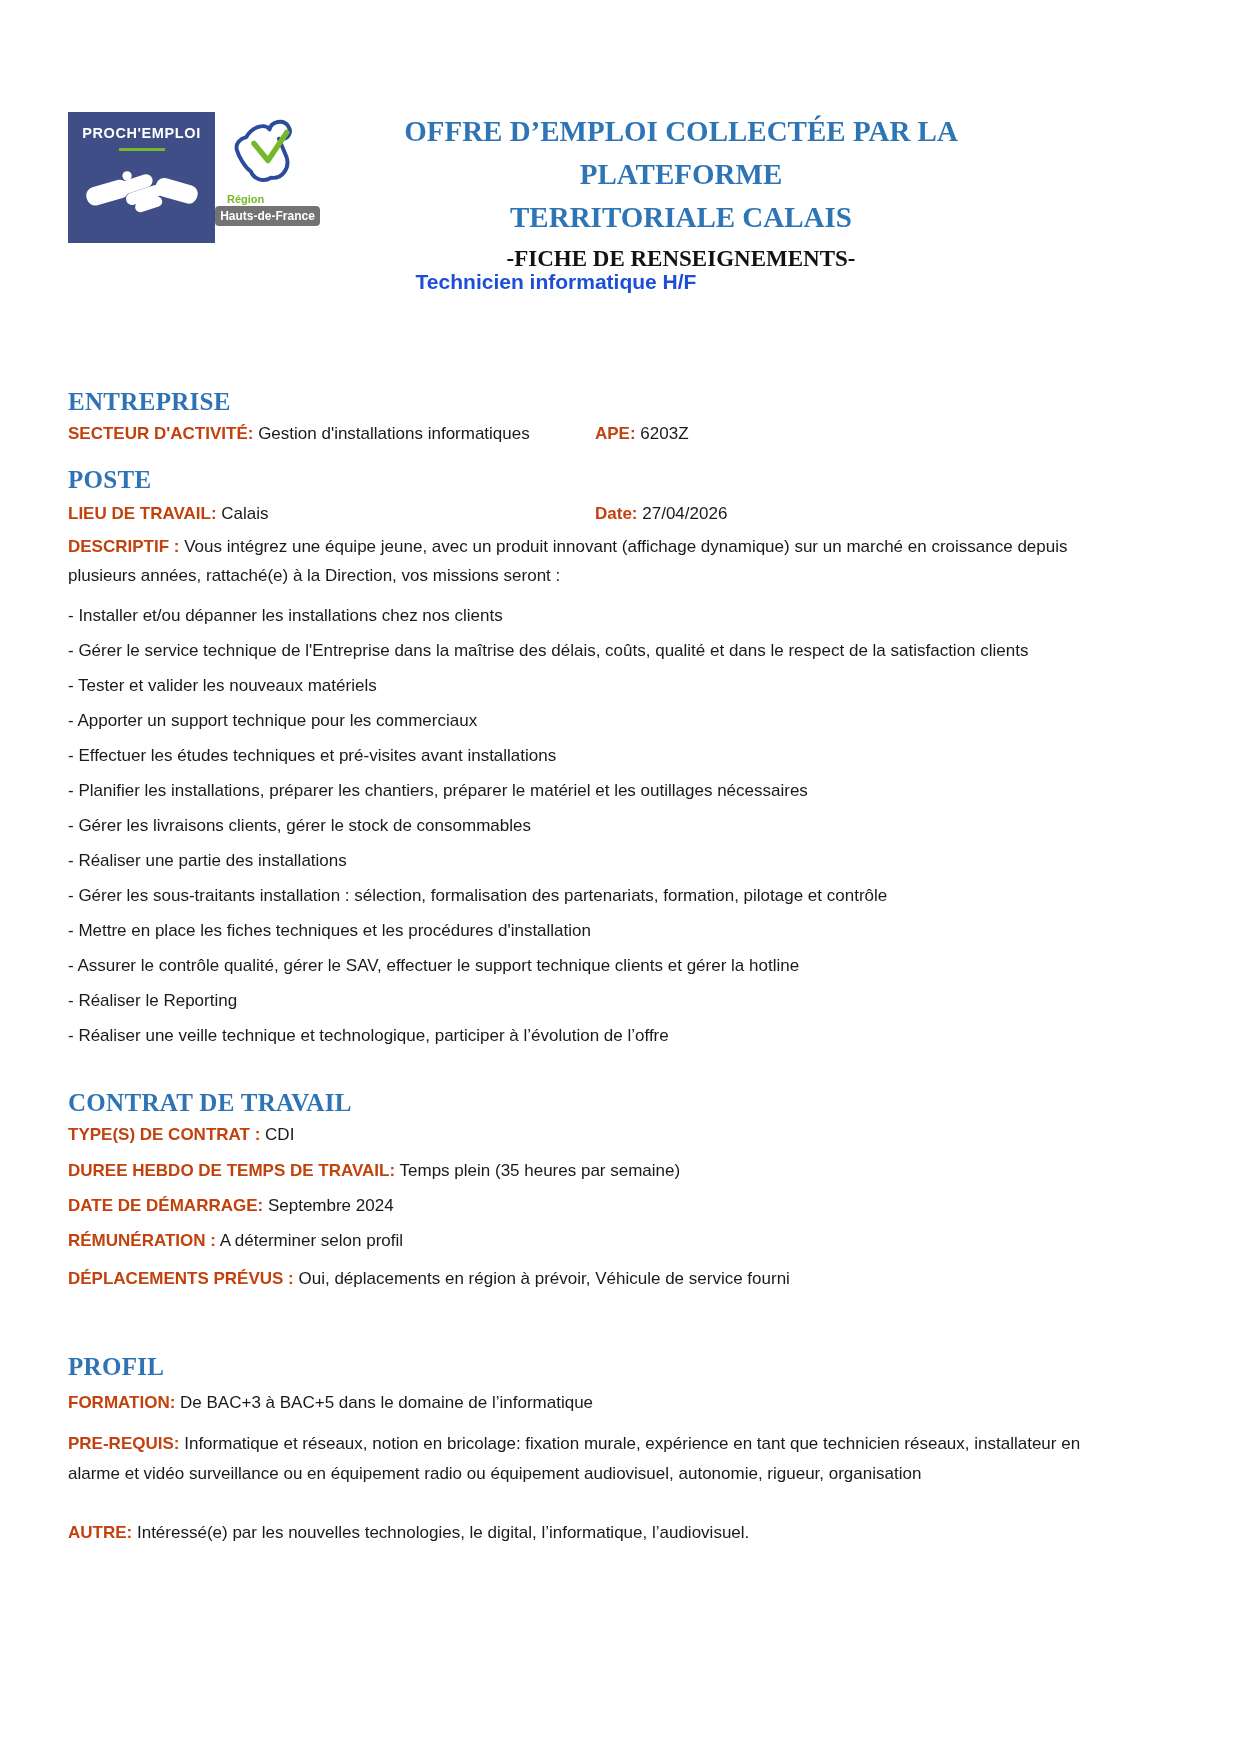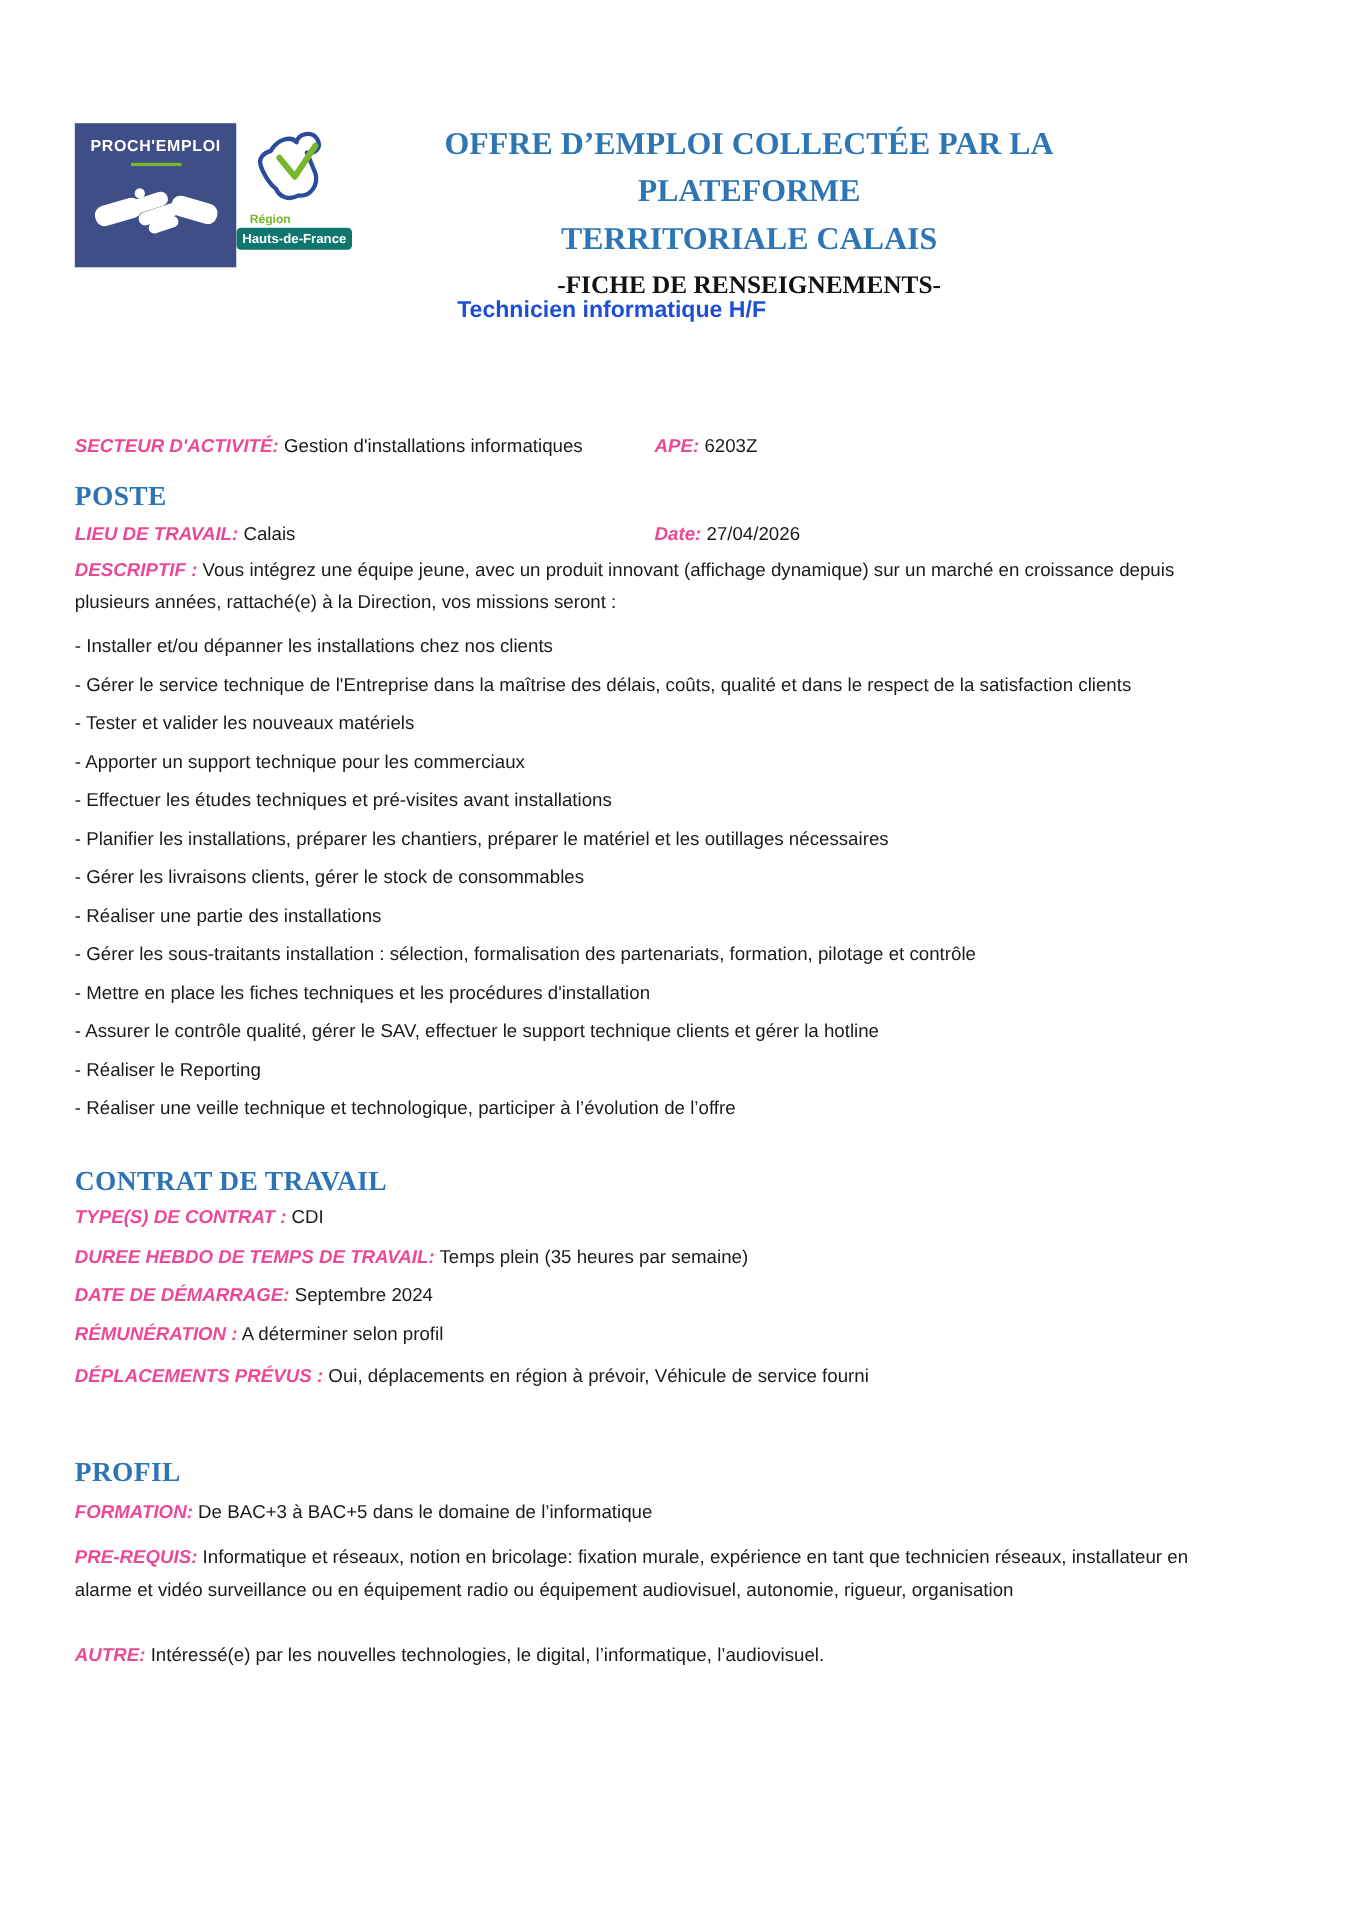--- a/index.html
+++ b/index.html
@@ -7,35 +7,35 @@
         font-family:"Liberation Sans",sans-serif;color:#1a1a1a;overflow:hidden;}
 
   
   .logo{position:absolute;left:68px;top:112px;width:252px;height:131px;display:flex;}
   .logo-left{width:147px;background:#3F4E87;display:flex;flex-direction:column;align-items:center;padding-top:13px;box-sizing:border-box;}
   .brand{color:#fff;font-weight:bold;font-size:14.5px;letter-spacing:.6px;white-space:nowrap;}
   .brand-underline{width:46px;height:3px;background:#76B82A;margin-top:7px;}
   .handshake{margin-top:4px;}
   .logo-right{flex:1;background:#fff;display:flex;flex-direction:column;align-items:center;padding-top:4px;box-sizing:border-box;}
   .region-label{color:#76B82A;font-weight:bold;font-size:11px;align-self:flex-start;margin:1px 0 0 12px;line-height:12px;}
-  .region-pill{background:#0f766e;color:#fff;font-weight:bold;font-size:12px;padding:3px 5px;border-radius:4px;margin-top:1px;white-space:nowrap;}
+  .region-pill{background:#737373;color:#fff;font-weight:bold;font-size:12px;padding:3px 5px;border-radius:4px;margin-top:1px;white-space:nowrap;}
 
   
   .title-block{position:absolute;left:322px;top:110px;width:718px;text-align:center;
                font-family:"Liberation Serif",serif;font-weight:bold;}
   .t1{color:#2E75B6;font-size:29px;line-height:43px;}
   .sub{color:#121212;font-size:23px;line-height:40px;}
   .job-title{position:absolute;left:68px;top:270px;width:976px;text-align:center;
              color:#1d4ed8;font-weight:bold;font-size:21px;}
 
   
   .content{position:absolute;left:68px;right:68px;top:388px;font-size:17px;line-height:20px;}
   .h-sec{font-family:"Liberation Serif",serif;font-weight:bold;color:#2E74B5;
          font-size:25px;line-height:28px;letter-spacing:.3px;}
-  .lbl{font-weight:bold;color:#ec4899;font-style:italic;}
+  .lbl{font-weight:bold;color:#c2410c;}
   .row{margin-top:10px;}
   .tabline{position:relative;}
   .tabstop{position:absolute;left:527px;top:0;white-space:nowrap;}
   .para{max-width:1040px;line-height:29px;}
   .mt8{margin-top:8px;} .mt10{margin-top:10px;} .mt12{margin-top:12px;}
   .mt15{margin-top:15px;} .mt16{margin-top:16px;} .mt18{margin-top:18px;}
   .mt34{margin-top:34px;} .mt36{margin-top:36px;} .mt50{margin-top:22px;} .mt64{margin-top:64px;}
   .missions{margin-top:8px;}
   .missions p{margin:0;line-height:35px;white-space:nowrap;}
   .prerequis{max-width:1040px;line-height:30px;}
@@ -76,20 +76,21 @@
 
   <div class="title-block">
     <div class="t1">OFFRE D’EMPLOI COLLECTÉE PAR LA PLATEFORME</div>
     <div class="t1">TERRITORIALE CALAIS</div>
     <div class="sub">-FICHE DE RENSEIGNEMENTS-</div>
   </div>
   <div class="job-title">Technicien informatique H/F</div>
 
   <div class="content">
 
+    <div class="h-sec">ENTREPRISE</div>
     <div class="row mt8 tabline">
       <span class="lbl">SECTEUR D'ACTIVITÉ:</span>
       <span>Gestion d'installations informatiques</span>
       <span class="tabstop">
         <span class="lbl">APE:</span>
         <span>6203Z</span>
       </span>
     </div>
 
     <div class="h-sec mt50">POSTE</div>

